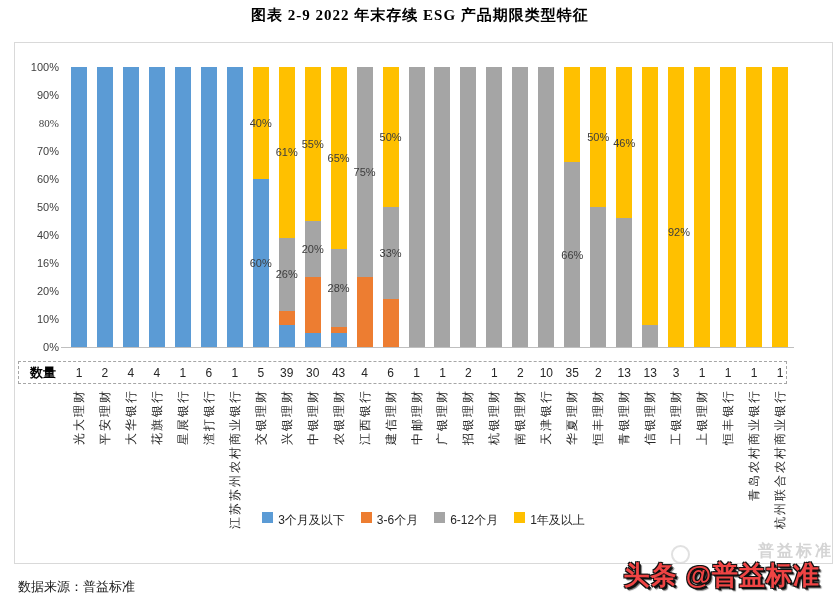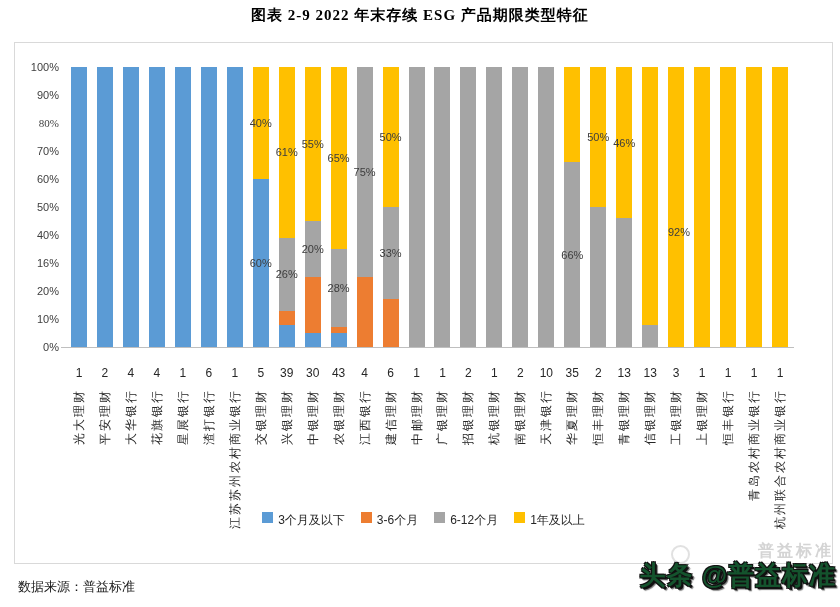--- a/index.html
+++ b/index.html
@@ -23,36 +23,39 @@
   .qty-val{position:absolute;top:322px;width:40px;text-align:center;font-size:12px;
            color:#262626;line-height:16px;}
   .xlabel{position:absolute;top:346px;white-space:nowrap;transform-origin:0 0;
           transform:rotate(-90deg) translateX(-100%);font-size:12px;
           letter-spacing:2px;line-height:14px;color:#262626;}
   .legend{position:absolute;left:0;right:0;top:469px;display:flex;
           justify-content:center;align-items:center;gap:16px;}
   .legend-item{display:flex;align-items:flex-start;gap:5px;font-size:12px;color:#262626;}
   .swatch{width:11px;height:11px;display:inline-block;}
   .source{position:absolute;left:18px;top:578px;font-size:13px;color:#1a1a1a;}
-  .wm-main{position:absolute;right:4px;top:558px;font-size:26px;font-weight:bold;
-           color:#14532d;letter-spacing:1px;white-space:nowrap;
+  .wm-main{position:absolute;right:20px;top:558px;font-size:26px;font-weight:bold;
+           color:#ef4444;letter-spacing:1px;white-space:nowrap;
            text-shadow:-1px -1px 0 #111,1px -1px 0 #111,-1px 1px 0 #111,
                         1px 1px 0 #111,2px 2px 0 #111,3px 3px 1px rgba(0,0,0,.55);}
   .wm-faint{position:absolute;right:6px;top:541px;font-size:16px;font-weight:bold;
             color:#cdcdcd;letter-spacing:3px;opacity:.85;white-space:nowrap;}
   .wm-logo{position:absolute;right:150px;top:545px;width:15px;height:15px;
            border:2px solid #d4d4d4;border-radius:50%;opacity:.7;}
 </style>
 </head>
 <body>
 
 <div class="title">图表 2-9  2022 年末存续 ESG 产品期限类型特征</div>
 
 <div class="chart-box">
   <div id="plot"></div>
+  <div class="qty-box">
+    <span class="qty-label">数量</span>
+  </div>
   <div class="legend" id="legend">
       <div class="legend-item">
         <div class="swatch" style="background: rgb(91, 155, 213);"></div>
         <div>3个月及以下</div>
       </div>
       <div class="legend-item">
         <div class="swatch" style="background: rgb(237, 125, 49);"></div>
         <div>3-6个月</div>
       </div>
       <div class="legend-item">

